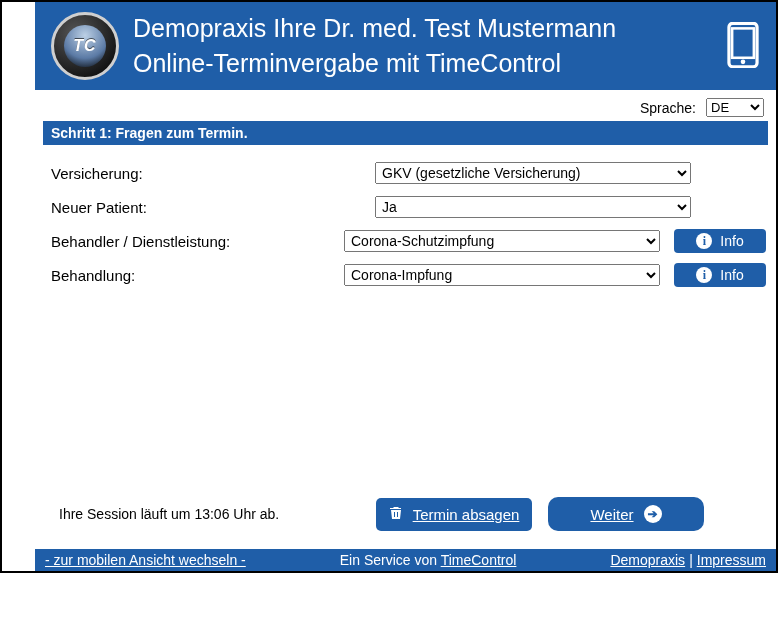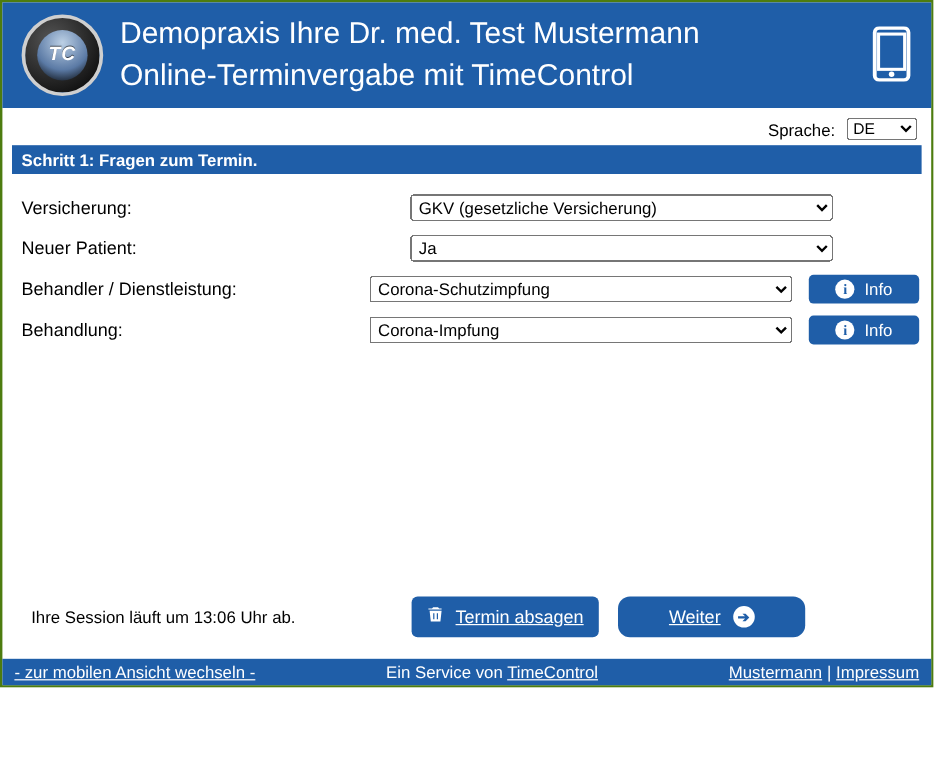--- a/index.html
+++ b/index.html
@@ -1,17 +1,17 @@
 <!DOCTYPE html>
 <html><head>
   <meta charset="utf-8">
   <style>
     * { box-sizing: border-box; margin: 0; padding: 0; }
     body { font-family: Arial, Helvetica, sans-serif; font-size: 14px; background: #fff; width: 778px; }
-    .container { border: 2px solid #4d7c0f; }
+    .container { border: 2px solid #000000; padding-left: 33px; }
     
     
     .header { background: #1f5ea8; color: #fff; padding: 10px 16px; display: flex; align-items: center; gap: 14px; }
     .logo { width: 68px; height: 68px; border-radius: 50%; background: radial-gradient(circle at 35% 30%, #555, #000); border: 3px solid #cfcfcf; display:flex; align-items:center; justify-content:center; }
     .logo-inner { width: 42px; height: 42px; border-radius:50%; background: radial-gradient(circle at 50% 25%, #bcd0e5, #5b7aa5 60%, #000); display:flex; align-items:center; justify-content:center; color:#fff; font-weight:bold; font-size:16px; font-style: italic; letter-spacing:1px; text-shadow: 0 -1px 0 rgba(0,0,0,.6);}
     .titles { flex: 1; }
     .titles h1 { font-size: 25px; font-weight: normal; margin-bottom: 6px; color:#fff;}
     .titles h2 { font-size: 25px; font-weight: normal; color:#fff;}
     .phone-icon { color:#fff; }
     .phone-icon svg { width: 34px; height: 46px; fill:#fff; }
@@ -24,21 +24,21 @@
     
     .step-title { background: #1f5ea8; color: #fff; font-weight: bold; font-size: 14px; padding: 4px 8px; margin: 0 8px 4px; }
 
     
     .form-area { padding: 12px 10px 0 10px; min-height: 400px; display:flex; flex-direction:column;justify-content:space-between; }
     .row { display:flex; align-items:center; margin-bottom: 10px; min-height:24px; }
     .label { width: 296px; font-size: 15px; color:#000; padding-left: 6px;}
     .arrow-cell { width: 34px; text-align:center; color:#c00; font-size:18px; }
     .arrow-cell.empty { visibility:hidden;}
     .control { flex: 0 0 316px; }
-    .control select { width: 352px; font-size: 14px; padding: 1px 2px; }
+    .control select { width: 316px; font-size: 14px; padding: 1px 2px; }
     .control.highlight select { border: 2px solid #000; }
     .after { margin-left: 14px; }
 
     .info-btn { background: #1f5ea8; color:#fff; border:none; border-radius:4px; padding: 4px 0; width:92px; font-size:14px; display:inline-flex; align-items:center; justify-content:center; gap:8px; cursor:pointer;}
     .info-btn .circle { display:inline-flex; width:16px; height:16px; border-radius:50%; background:#fff; color:#1f5ea8; font-weight:bold; font-size:12px; align-items:center; justify-content:center; font-family: Georgia, serif; }
 
     
     .spacer { flex:1; }
     .bottom-row { display:flex; align-items:center; padding: 10px 8px 18px 8px; }
     .session { flex: 0 0 323px; padding-left: 6px; font-size:14px;}
@@ -154,16 +154,16 @@
   </div>
 
   <div class="footer">
     <div class="left">
       <a>- zur mobilen Ansicht wechseln -</a>
     </div>
     <div class="center">
       <span>Ein Service von </span><a>TimeControl</a>
     </div>
     <div class="right">
-      <a>Mustermann</a><span class="sep">|</span><a>Impressum</a>
+      <a>Demopraxis</a><span class="sep">|</span><a>Impressum</a>
     </div>
   </div>
 </div>
 
 </body></html>

